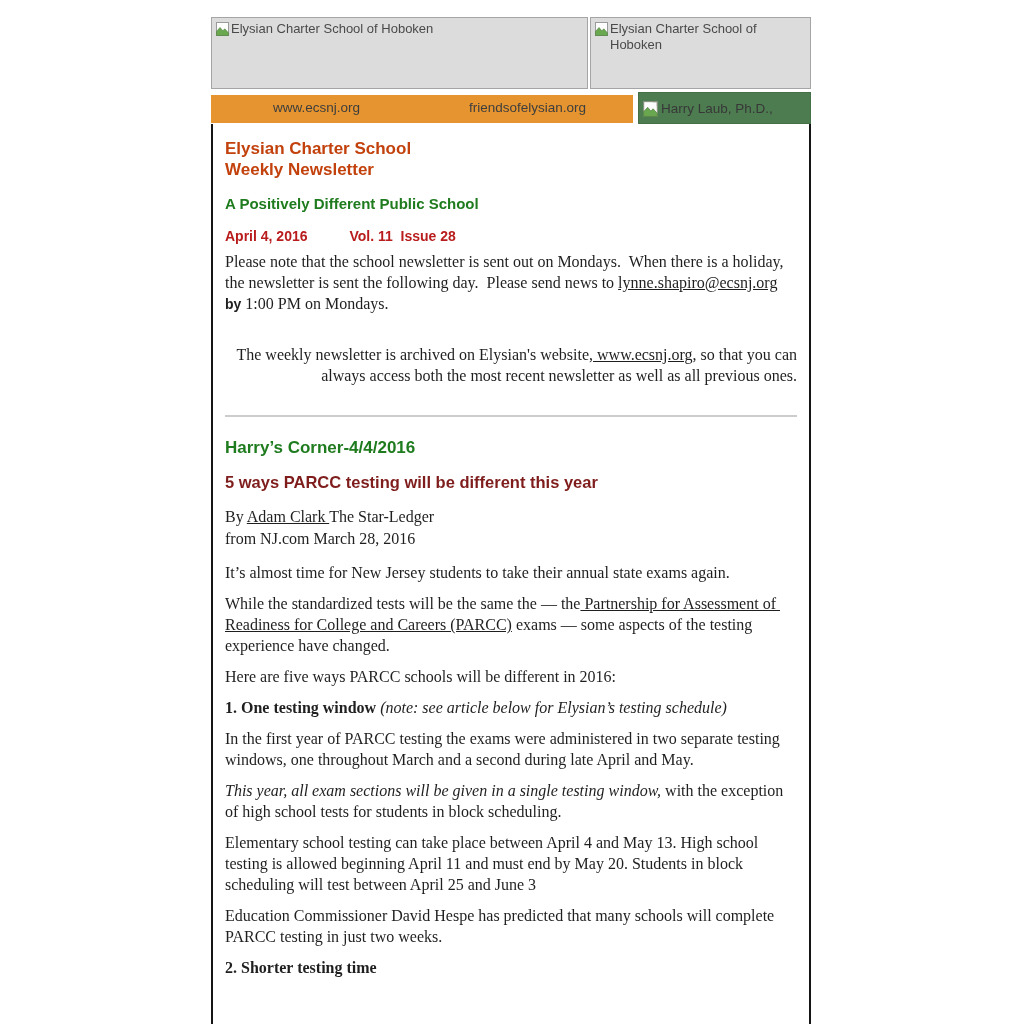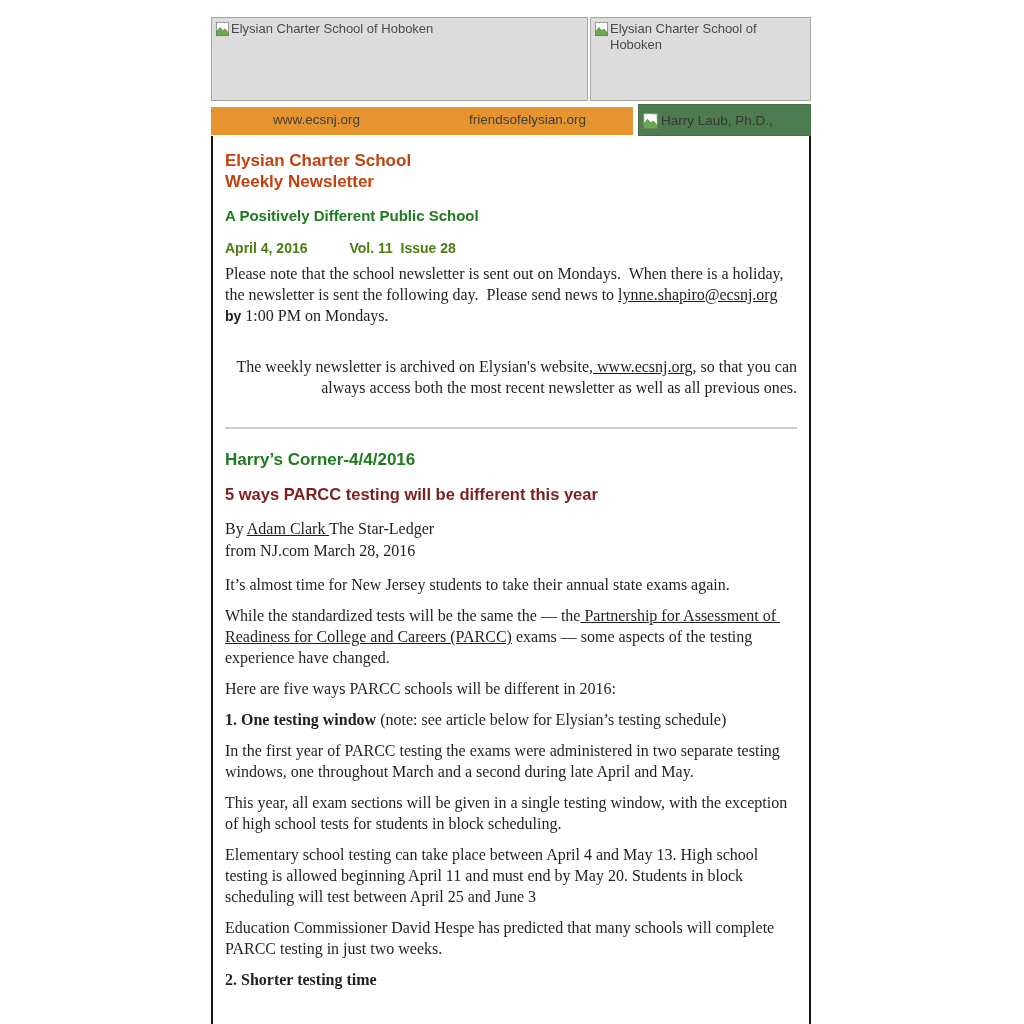--- a/index.html
+++ b/index.html
@@ -1,56 +1,56 @@
 <!DOCTYPE html>
 <html><head>
 <meta charset="utf-8">
 <style>
   html,body{margin:0;padding:0;background:#ffffff;}
   .page{position:relative;width:1024px;height:1024px;background:#ffffff;overflow:hidden;font-family:"Liberation Sans",sans-serif;}
   .newsletter{position:absolute;left:211px;top:17px;width:600px;}
 
   
-  .header-row{display:flex;width:600px;height:84px;justify-content:center;}
+  .header-row{display:flex;width:600px;height:72px;justify-content:center;}
   .img-box{background:#dcdcdc;border:1px solid #a5a5a5;box-sizing:border-box;padding:3px 4px;display:flex;align-items:flex-start;color:#4a4a4a;font-size:13px;line-height:16px;}
   .img-box .alt-text{margin-left:2px;}
   .img-box.left{width:377px;}
   .img-box.right{flex:1;margin-left:2px;}
   .broken-icon{flex:0 0 auto;margin-top:1px;}
 
   
   .links-row{display:flex;width:600px;margin-top:3px;align-items:flex-start;}
   .orange-bar{margin-top:3px;width:422px;height:28px;background:#e5942f;display:flex;align-items:center;}
   .orange-bar .cell{width:50%;text-align:center;}
   .orange-bar a{color:#3e3e3e;text-decoration:none;font-size:13.5px;display:inline-block;height:15px;line-height:15px;overflow:hidden;}
   .director-box{flex:1;margin-left:5px;height:32px;background:#4d7c50;border:1px solid #446f47;box-sizing:border-box;display:flex;align-items:center;padding-left:4px;color:#383838;font-size:13.5px;}
   .director-box .alt-text{margin-left:3px;display:inline-block;height:15px;line-height:15px;overflow:hidden;}
 
   
   .content{box-sizing:border-box;width:600px;min-height:900px;background:#ffffff;border-left:2px solid #151515;border-right:2px solid #151515;padding:12px 12px 30px 12px;}
   .main-title{font-family:Liberation Sans, sans-serif;font-weight:bold;font-size:17px;line-height:21px;color:#c2410c;margin:2px 0 0 0;}
   .tagline{font-family:"Liberation Sans",sans-serif;font-weight:bold;font-size:15px;color:#1e7b1e;margin:15px 0 0 0;}
-  .dateline{font-weight:bold;font-size:14px;color:#4d7c0f;margin:16px 0 0 0;}
+  .dateline{font-weight:bold;font-size:14px;color:#b91c1c;margin:16px 0 0 0;}
   .dateline .spacer{display:inline-block;width:42px;}
   .dateline .vol{white-space:pre;}
 
   .serif{font-family:"Liberation Serif",serif;font-size:16px;line-height:21px;color:#1f1f1f;white-space:pre-wrap;margin:10px 0;}
   .intro-p1{margin-top:7px;}
   .intro-p2{margin-top:29px;text-align:right;}
   a.body-link{color:inherit;text-decoration:underline;}
   .bold-sans{font-family:"Liberation Sans",sans-serif;font-weight:bold;font-size:14px;}
 
   .rule{border:0;border-top:2px solid #cccccc;margin:29px 0 21px 0;}
 
   .section-title{font-family:"Liberation Sans",sans-serif;font-weight:bold;font-size:17px;color:#1e7b1e;margin:0 0 15px 0;}
   .headline{font-family:"Liberation Sans",sans-serif;font-weight:bold;font-size:16.5px;color:#7f1d1d;margin:0 0 14px 0;}
   .byline{font-family:"Liberation Serif",serif;font-size:16px;line-height:22px;color:#1f1f1f;margin:0 0 12px 0;white-space:pre-wrap;}
   .byline a{color:inherit;}
   .item-heading{font-weight:bold;}
-  .ital{}
+  .ital{font-style:italic;}
 </style>
 </head>
 <body>
 
 <div class="page">
   <div class="newsletter">
 
     <div class="header-row">
       <div class="img-box left">
         <svg class="broken-icon" width="13" height="14" viewBox="0 0 13 14">

